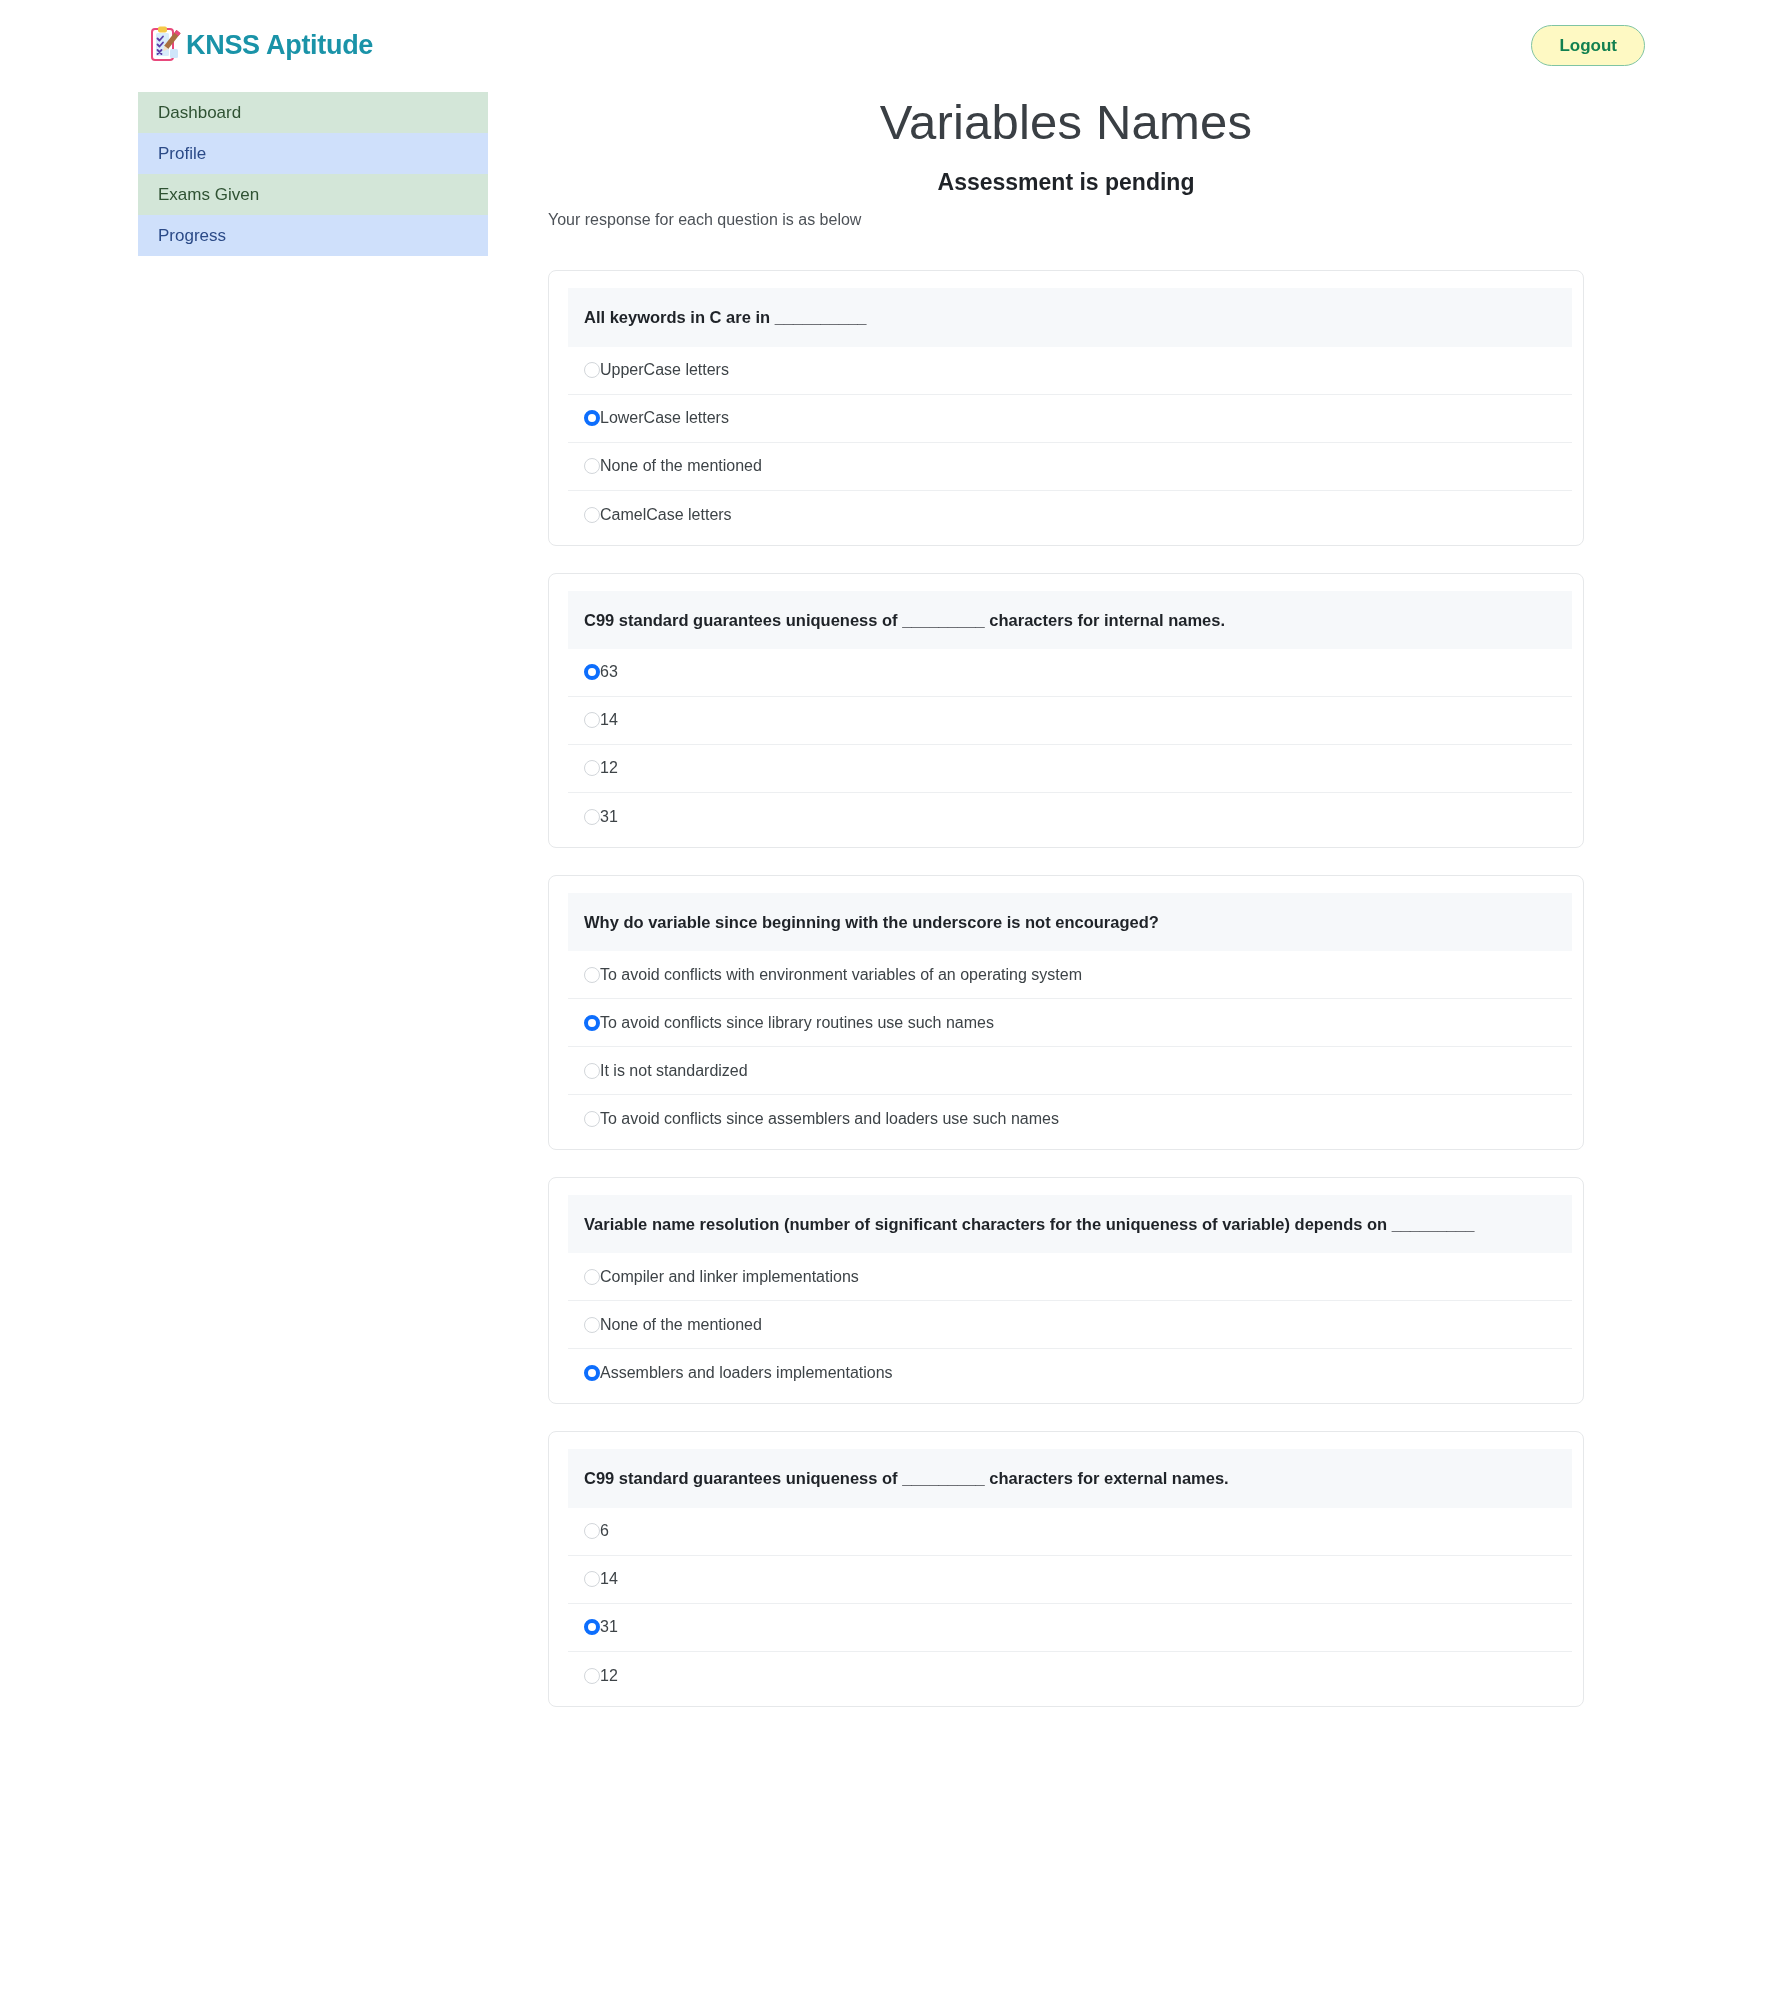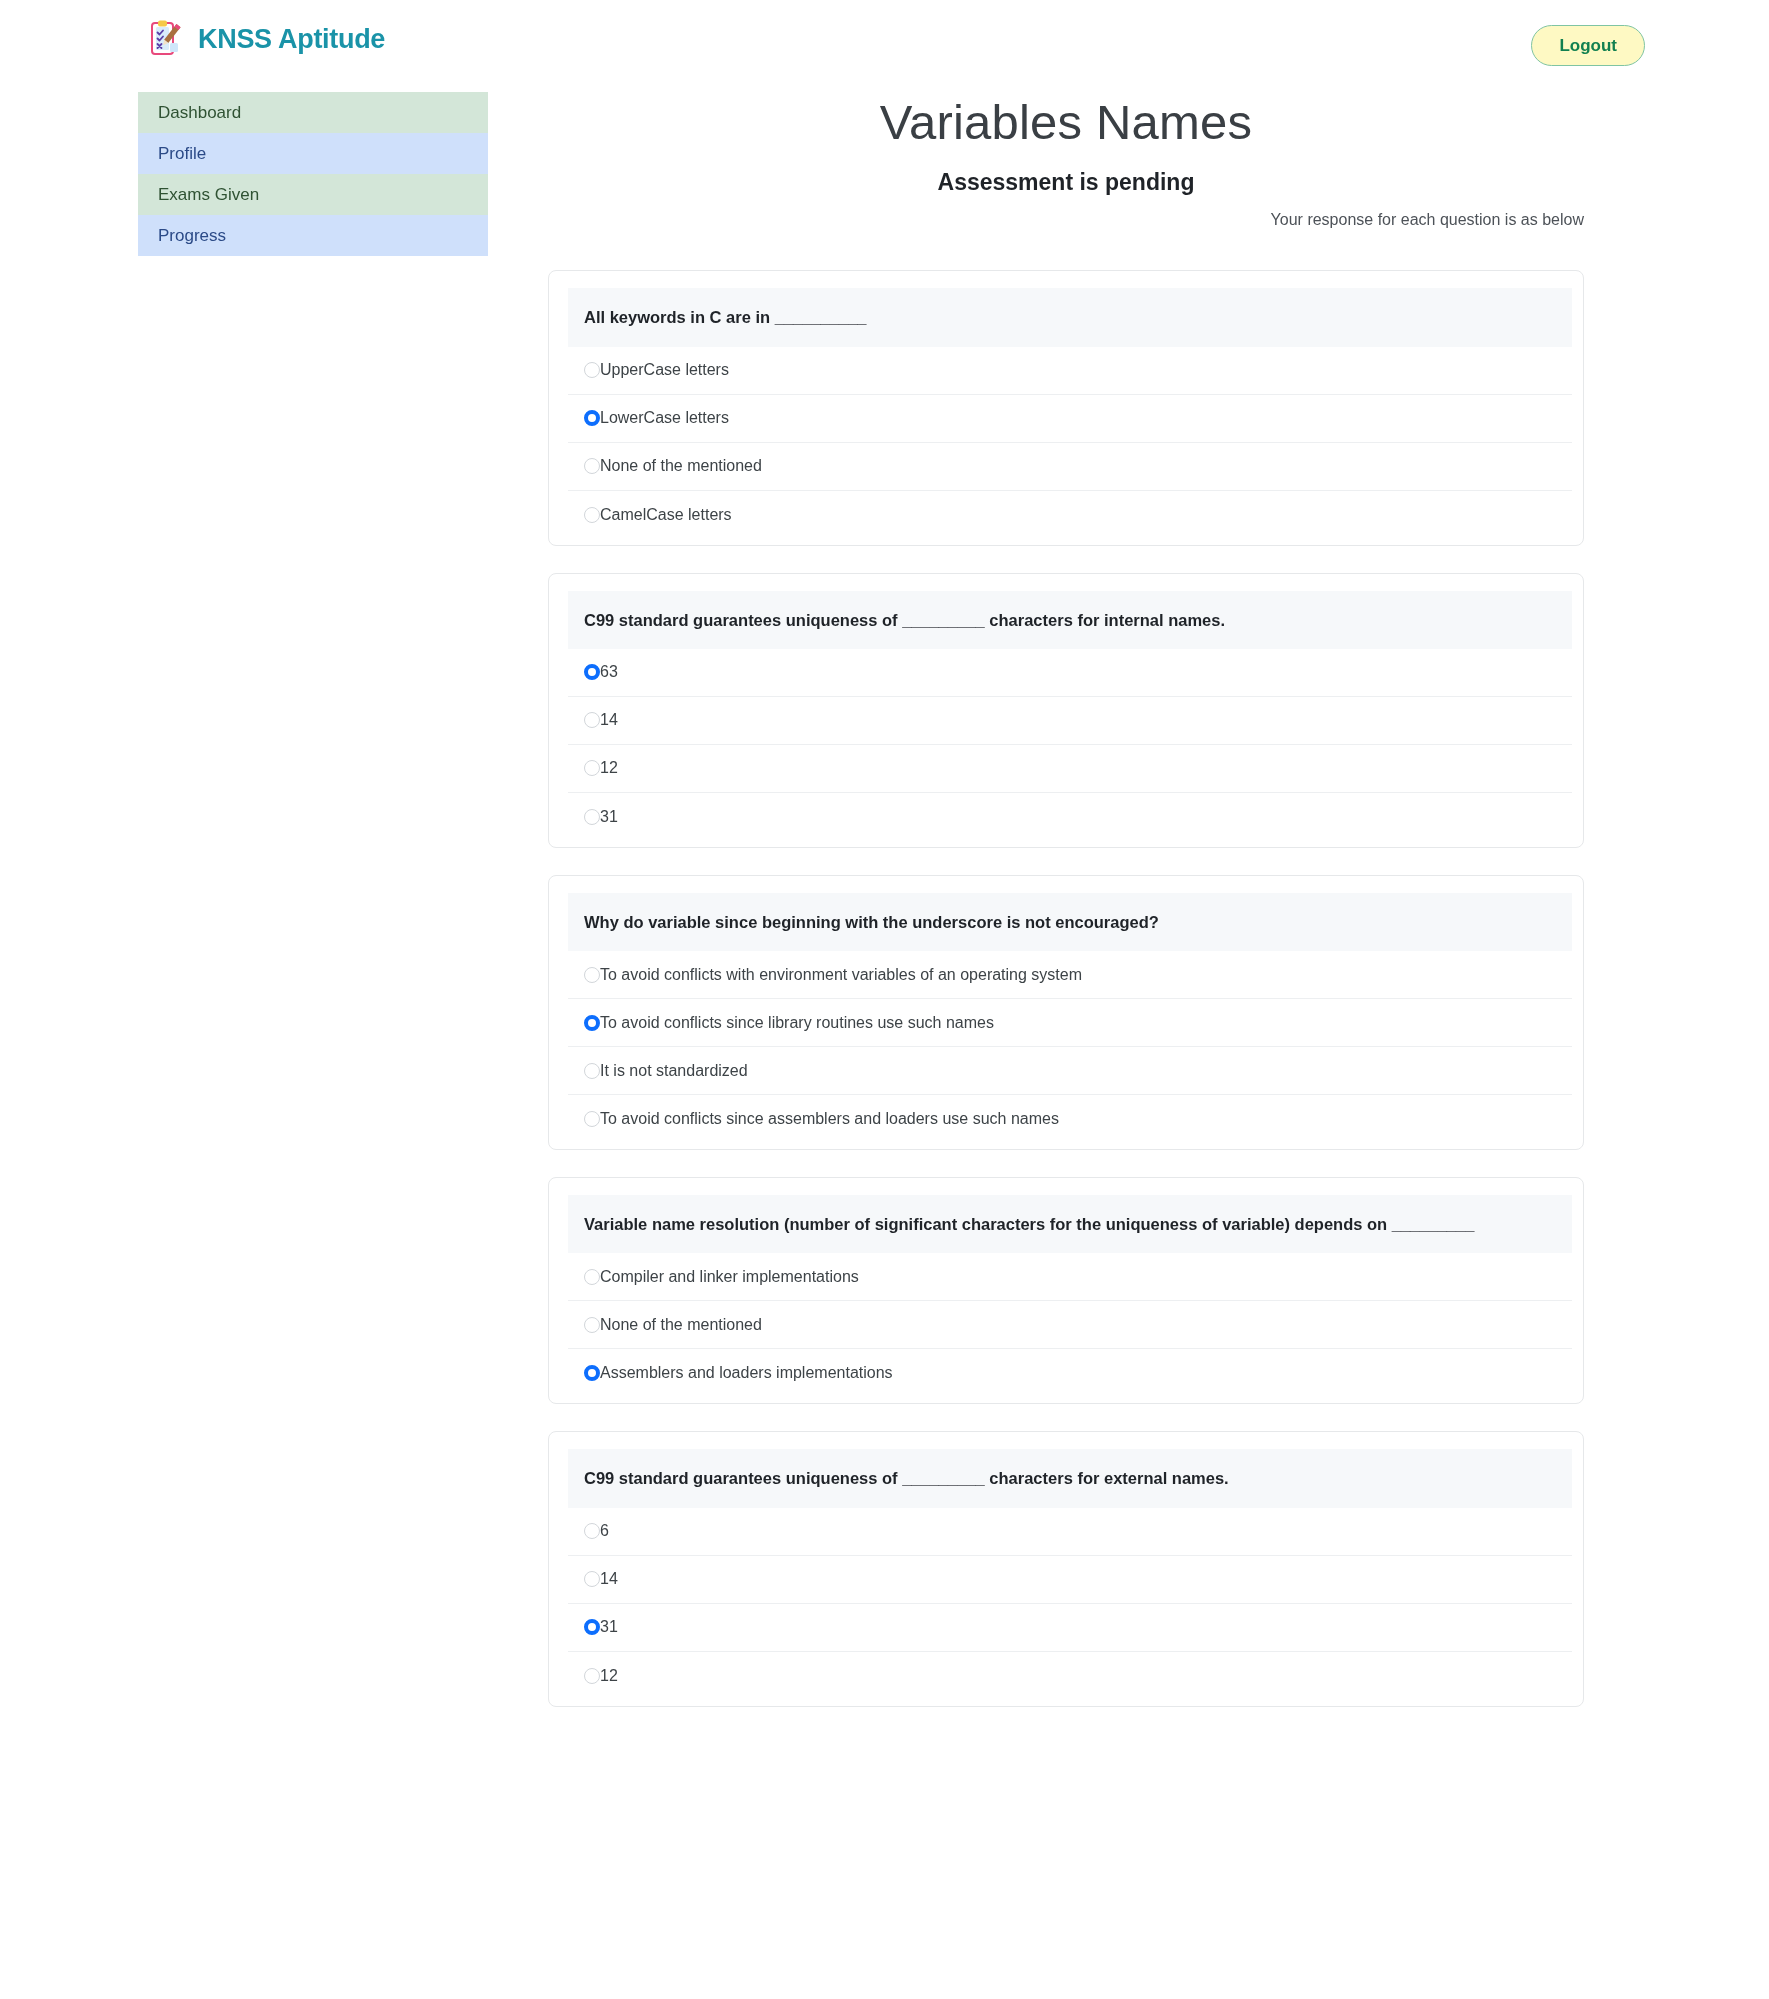--- a/index.html
+++ b/index.html
@@ -16,24 +16,24 @@
   
   .topbar {
     position: relative;
     height: 88px;
     width: 100%;
   }
 
   .brand {
     position: absolute;
     left: 144px;
-    top: 18px;
+    top: 24px;
     display: flex;
     align-items: center;
-    gap: 12px;
+    gap: 0;
   }
 
   .brand-logo {
     width: 42px;
     height: 42px;
     position: relative;
     flex: 0 0 auto;
   }
 
   .brand-name {
@@ -100,21 +100,21 @@
 
   .page-subtitle {
     text-align: center;
     font-size: 23px;
     font-weight: bold;
     color: #1f2328;
     margin-top: 19px;
   }
 
   .page-note {
-    text-align: right;
+    text-align: left;
     font-size: 16px;
     color: #4d5258;
     margin-top: 15px;
   }
 
   
   .cards { margin-top: 41px; }
 
   .qcard {
     border: 1px solid #e6e8ea;

